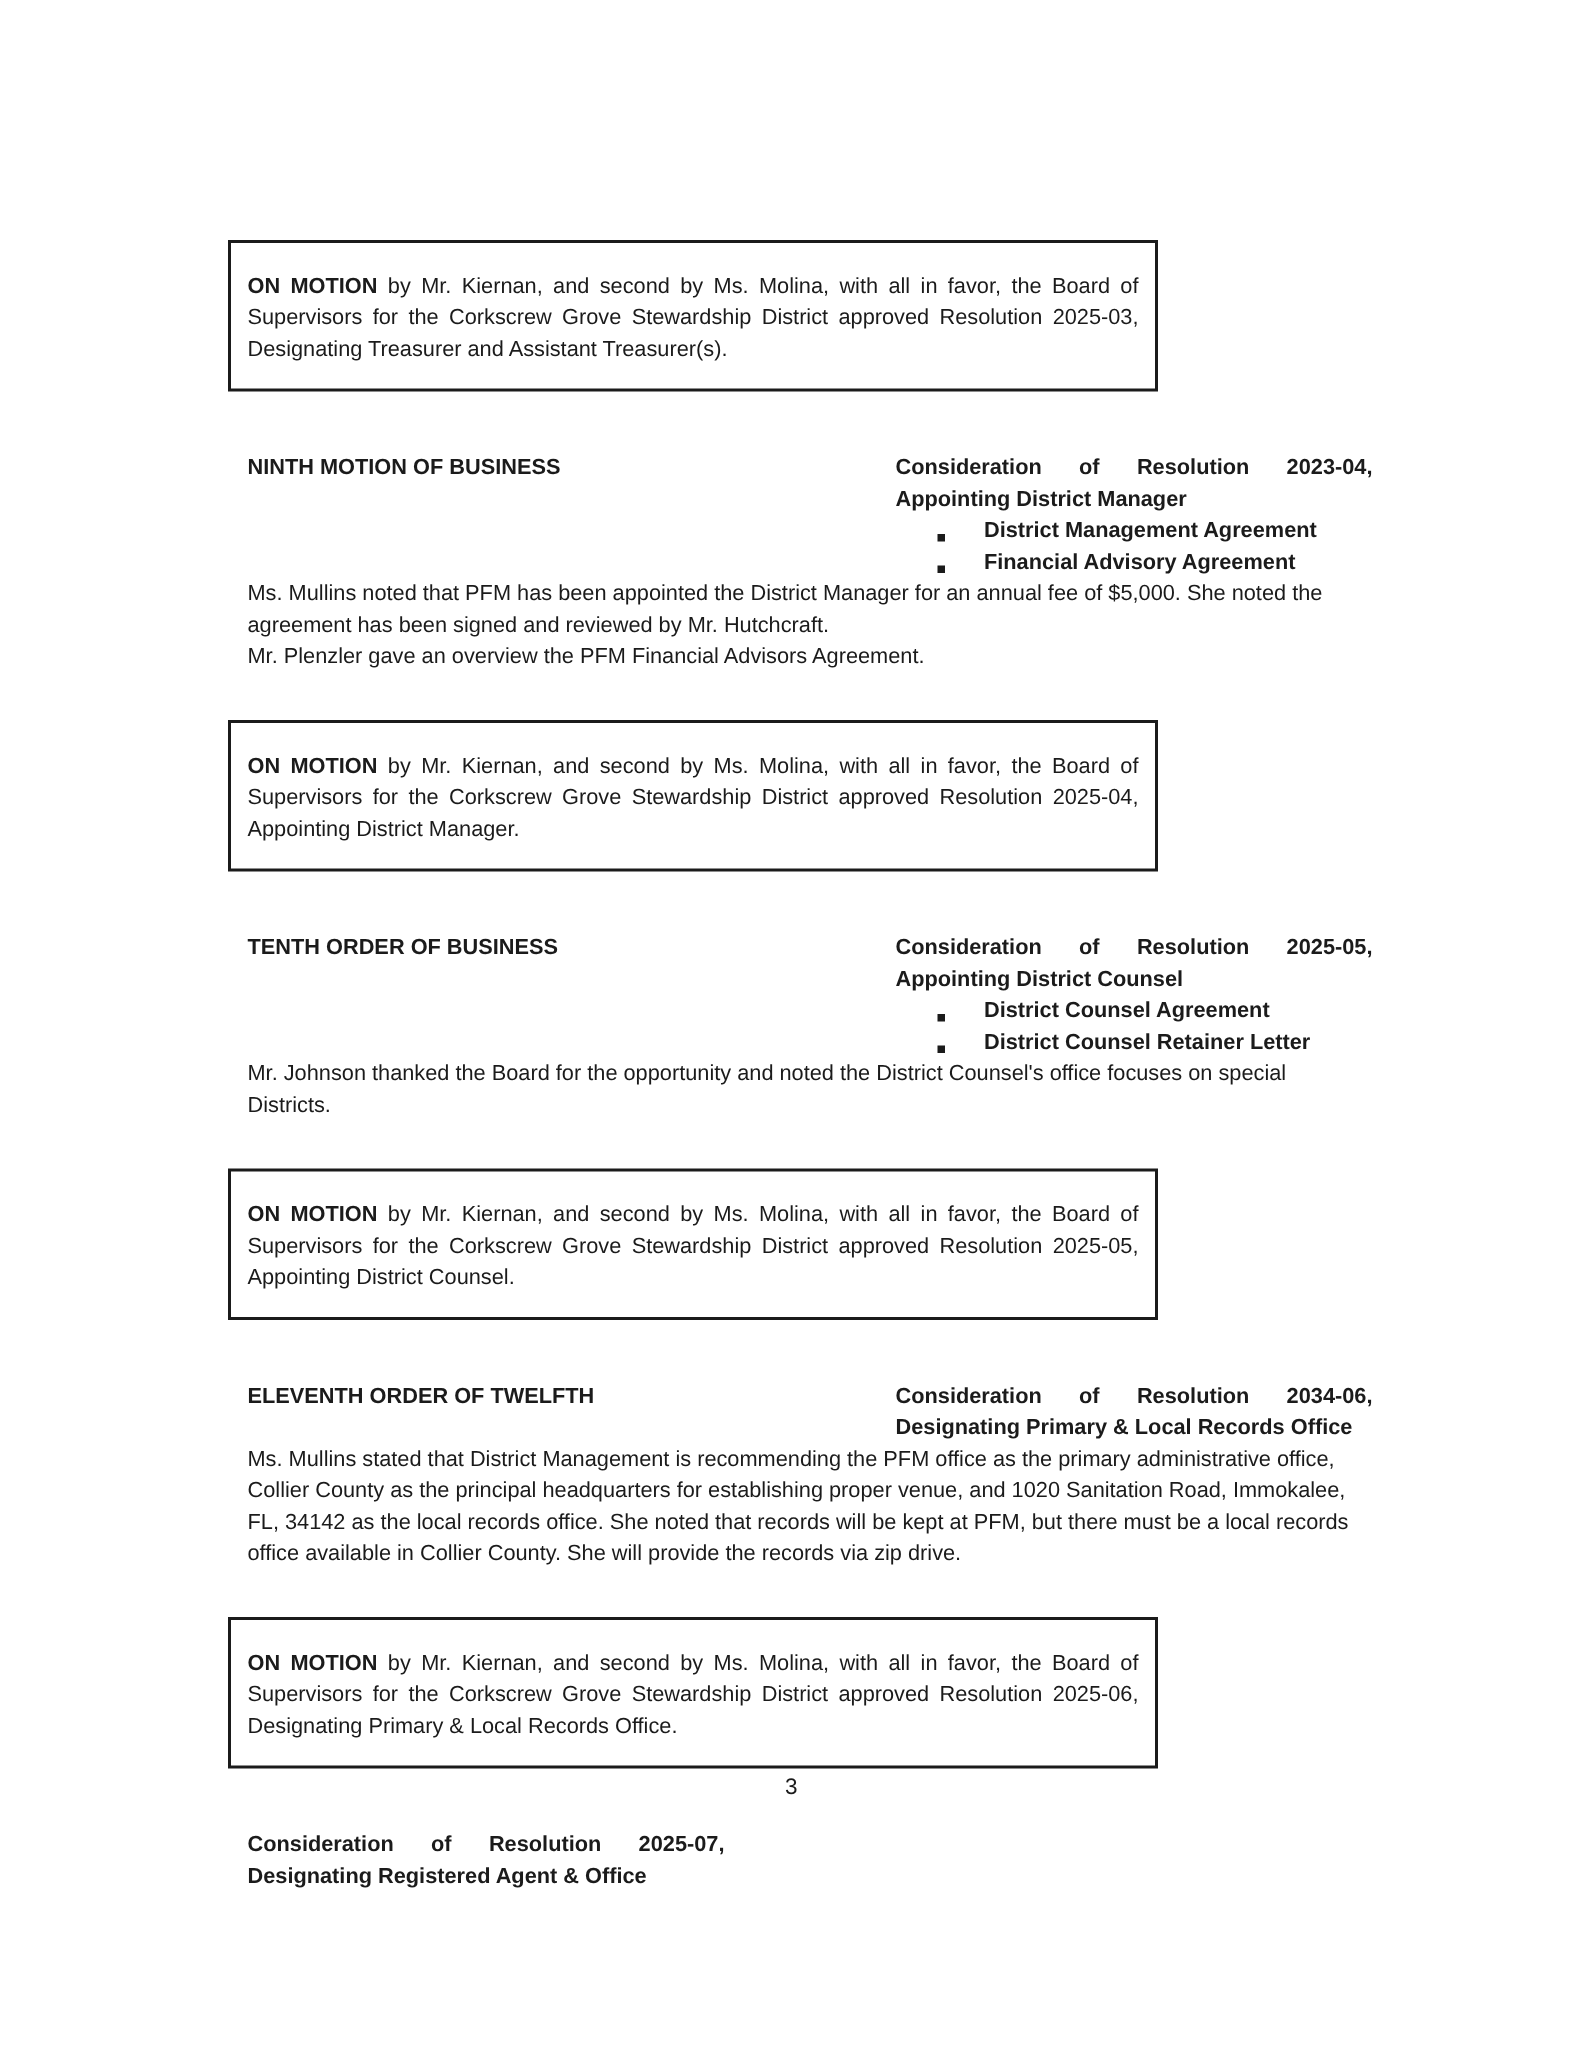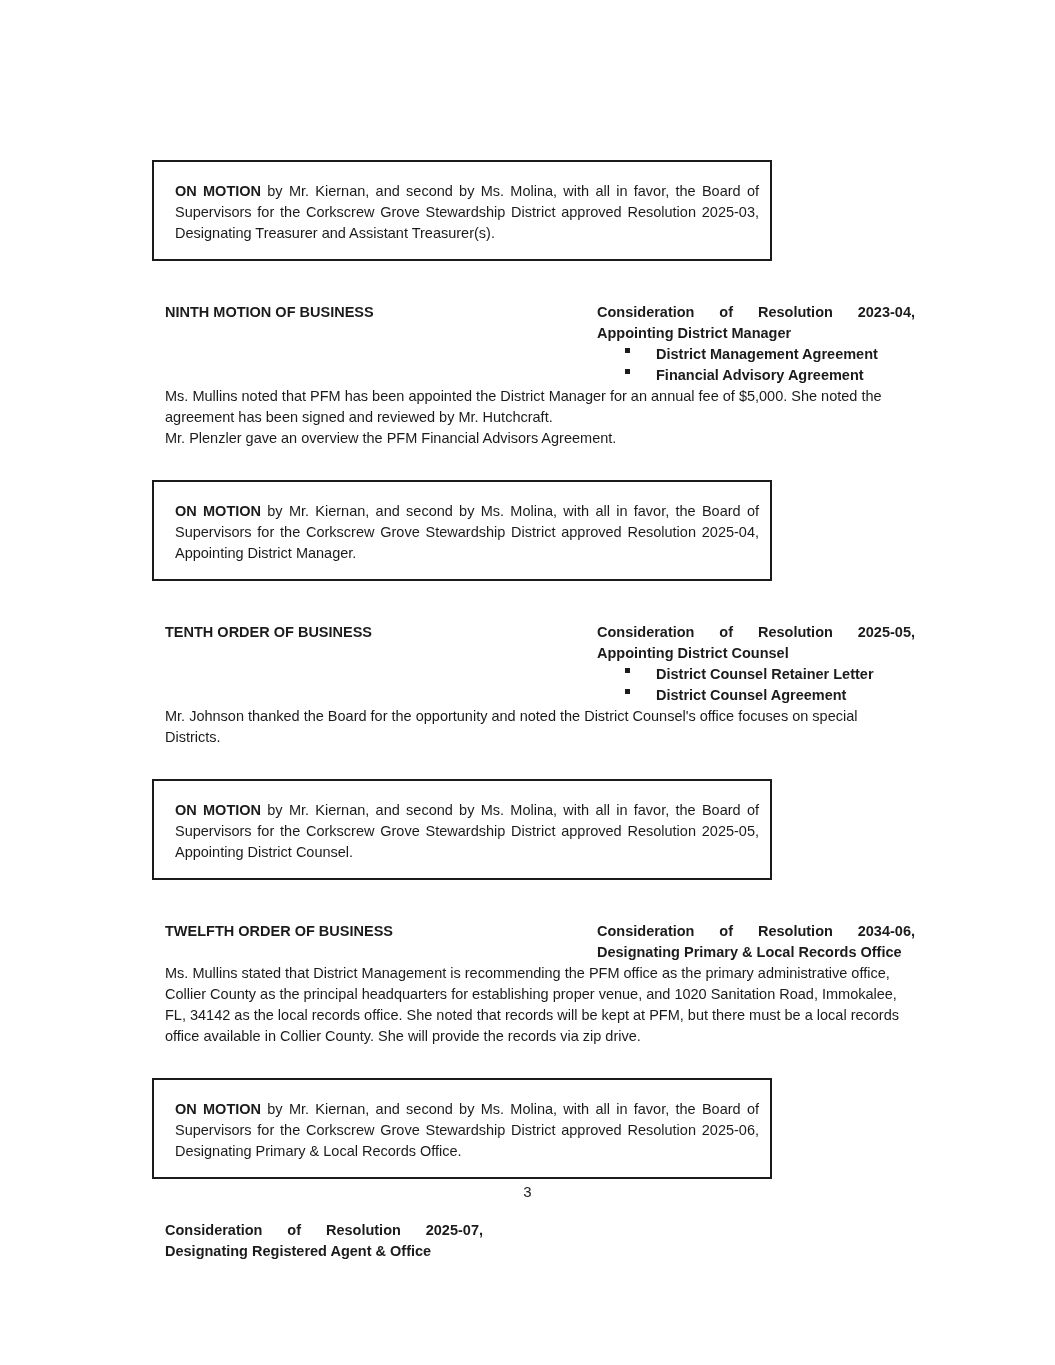--- a/index.html
+++ b/index.html
@@ -25,21 +25,21 @@
     left: 152px;
     top: 160px;
     width: 763px;
     font-size: 14.5px;
     line-height: 21px;
   }
   .motion-box {
     box-sizing: border-box;
     width: 620px;
     border: 2px solid #1b1b1b;
-    padding: 19px 11px 15px 21px;
+    padding: 19px 11px 15px 11px;
   }
   .motion-box p {
     margin: 0;
     text-align: justify;
   }
   .motion-box .lead {
     font-weight: bold;
   }
   .order-row {
     display: flex;
@@ -57,21 +57,21 @@
     text-align: justify;
     text-align-last: justify;
   }
   ul.sub-items {
     list-style: none;
     margin: 0;
     padding: 0 0 0 28px;
   }
   ul.sub-items li {
     display: flex;
-    align-items: center;
+    align-items: flex-end;
   }
   .sq {
     display: inline-block;
     width: 5px;
     height: 5px;
     background: #1b1b1b;
     margin-right: 26px;
     flex: none;
     transform: translateY(-4px);
   }
@@ -132,38 +132,38 @@
     </div>
 
     <div class="order-row mt-heading">
       <div class="order-heading">TENTH ORDER OF BUSINESS</div>
       <div class="order-title">
         <div class="just-line">Consideration of Resolution 2025-05,</div>
         <div>Appointing District Counsel</div>
         <ul class="sub-items">
           <li>
               <span class="sq"></span>
-              <span>District Counsel Retainer Letter</span>
+              <span>District Counsel Agreement</span>
             </li>
           <li>
               <span class="sq"></span>
-              <span>District Counsel Agreement</span>
+              <span>District Counsel Retainer Letter</span>
             </li>
         </ul>
       </div>
     </div>
 
     <p class="body mt-para-sm">Mr. Johnson thanked the Board for the opportunity and noted the District Counsel's office focuses on special Districts.</p>
 
     <div class="motion-box mt-box">
       <p><span class="lead">ON MOTION</span><span> by Mr. Kiernan, and second by Ms. Molina, with all in favor, the Board of Supervisors for the Corkscrew Grove Stewardship District approved Resolution 2025-05, Appointing District Counsel.</span></p>
     </div>
 
     <div class="order-row mt-heading">
-      <div class="order-heading">TWELFTH ORDER OF BUSINESS</div>
+      <div class="order-heading">ELEVENTH ORDER OF TWELFTH</div>
       <div class="order-title">
         <div class="just-line">Consideration of Resolution 2034-06,</div>
         <div>Designating Primary &amp; Local Records Office</div>
       </div>
     </div>
 
     <p class="body mt-para-sm">Ms. Mullins stated that District Management is recommending the PFM office as the primary administrative office, Collier County as the principal headquarters for establishing proper venue, and 1020 Sanitation Road, Immokalee, FL, 34142 as the local records office. She noted that records will be kept at PFM, but there must be a local records office available in Collier County. She will provide the records via zip drive.</p>
 
     <div class="motion-box mt-box">
       <p><span class="lead">ON MOTION</span><span> by Mr. Kiernan, and second by Ms. Molina, with all in favor, the Board of Supervisors for the Corkscrew Grove Stewardship District approved Resolution 2025-06, Designating Primary &amp; Local Records Office.</span></p>

